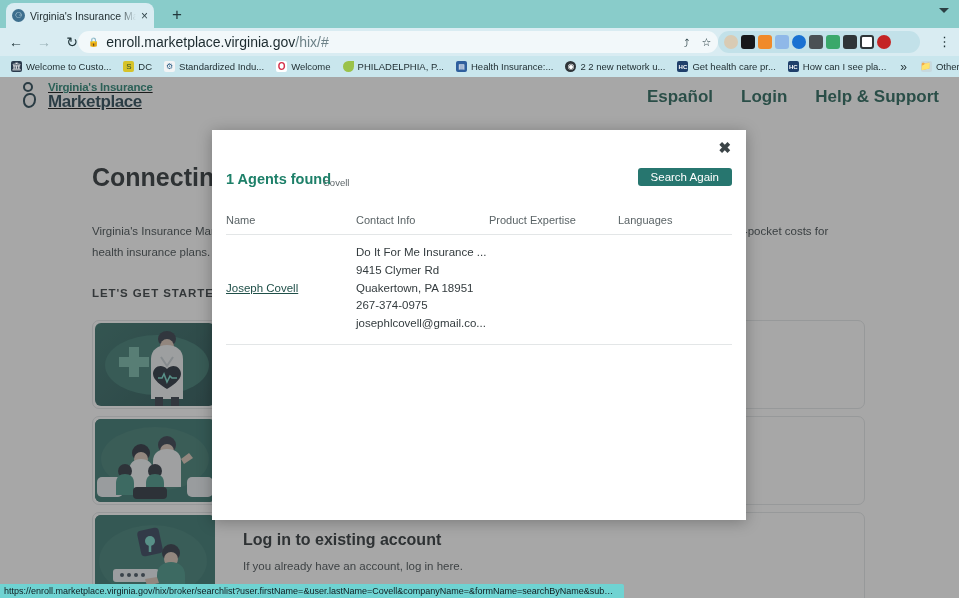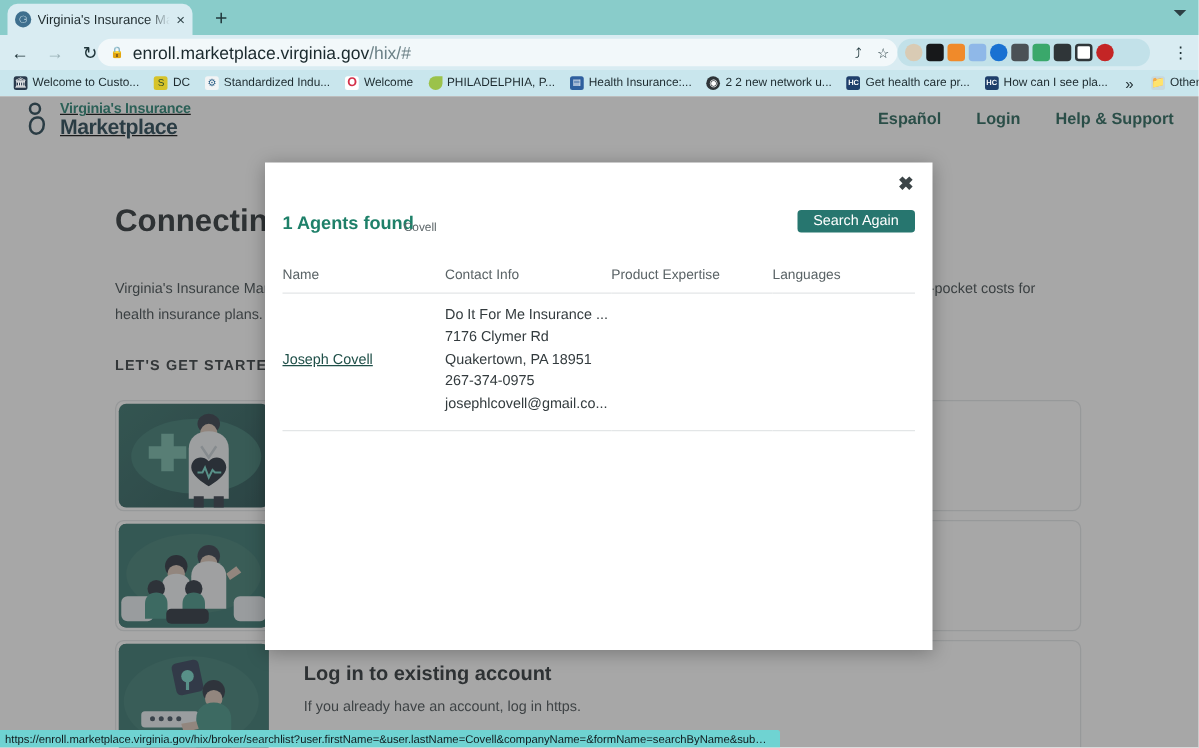--- a/index.html
+++ b/index.html
@@ -118,21 +118,21 @@
   .logo-mark .s1 { left: 1px; top: 1px; width: 10px; height: 10px; }
   .logo-mark .s2 { left: 1px; top: 12px; width: 13px; height: 15px;
     border-radius: 50% 40% 55% 45%; }
   .logo-text { line-height: 1; }
   .logo-line1 { font-size: 11.5px; font-weight: 700; color: #1f7f6e; letter-spacing: -0.2px; }
   .logo-line2 { font-size: 17px; font-weight: 700; color: #1d3d4c; letter-spacing: -0.4px; margin-top: -1px; }
   .site-nav {
     position: absolute; right: 20px; top: 10px;
     display: flex; align-items: center; gap: 28px;
   }
-  .nav-link { font-size: 13px; font-weight: 700; color: #1d5e52; white-space: nowrap; }
+  .nav-link { font-size: 17px; font-weight: 700; color: #1d5e52; white-space: nowrap; }
   .nav-link.accent { color: #1d5e52; }
 
   .hero-title {
     position: absolute; left: 92px; top: 86px;
     font-size: 25px; font-weight: 700; color: #232a2e; white-space: nowrap;
   }
   .hero-body {
     position: absolute; left: 92px; top: 144px; width: 770px;
     font-size: 11.5px; color: #3a4448; line-height: 1.85;
   }
@@ -395,21 +395,21 @@
           <circle cx="41" cy="60" r="2" fill="#3a4a58"></circle>
           <circle cx="48" cy="60" r="2" fill="#3a4a58"></circle>
           <circle cx="76" cy="38" r="9" fill="#262f3c"></circle>
           <circle cx="76" cy="44" r="7" fill="#d9c4b4"></circle>
           <path d="M62 60c0-8 6-13 14-13s14 5 14 13v42H62z" fill="#3f9082"></path>
           <path d="M62 62l-12 2 2 7 12-3z" fill="#d9c4b4"></path>
         </svg>
       </div>
       <div class="card-text">
         <div class="card-title">Log in to existing account</div>
-        <div class="card-sub">If you already have an account, log in https.</div>
+        <div class="card-sub">If you already have an account, log in here.</div>
       </div>
     </div>
   </div>
 
   <div class="overlay"></div>
 
   <div class="modal">
     <div class="modal-close">✖</div>
 
     <div class="modal-head">
@@ -427,21 +427,21 @@
           <th>Languages</th>
         </tr>
       </thead>
       <tbody>
         <tr>
           <td>
             <a class="agent-link">Joseph Covell</a>
           </td>
           <td>
             <span class="contact-line">Do It For Me Insurance ...</span>
-            <span class="contact-line">7176 Clymer Rd</span>
+            <span class="contact-line">9415 Clymer Rd</span>
             <span class="contact-line">Quakertown, PA 18951</span>
             <span class="contact-line">267-374-0975</span>
             <span class="contact-line">josephlcovell@gmail.co...</span>
           </td>
           <td></td>
           <td></td>
         </tr>
       </tbody>
     </table>
   </div>

